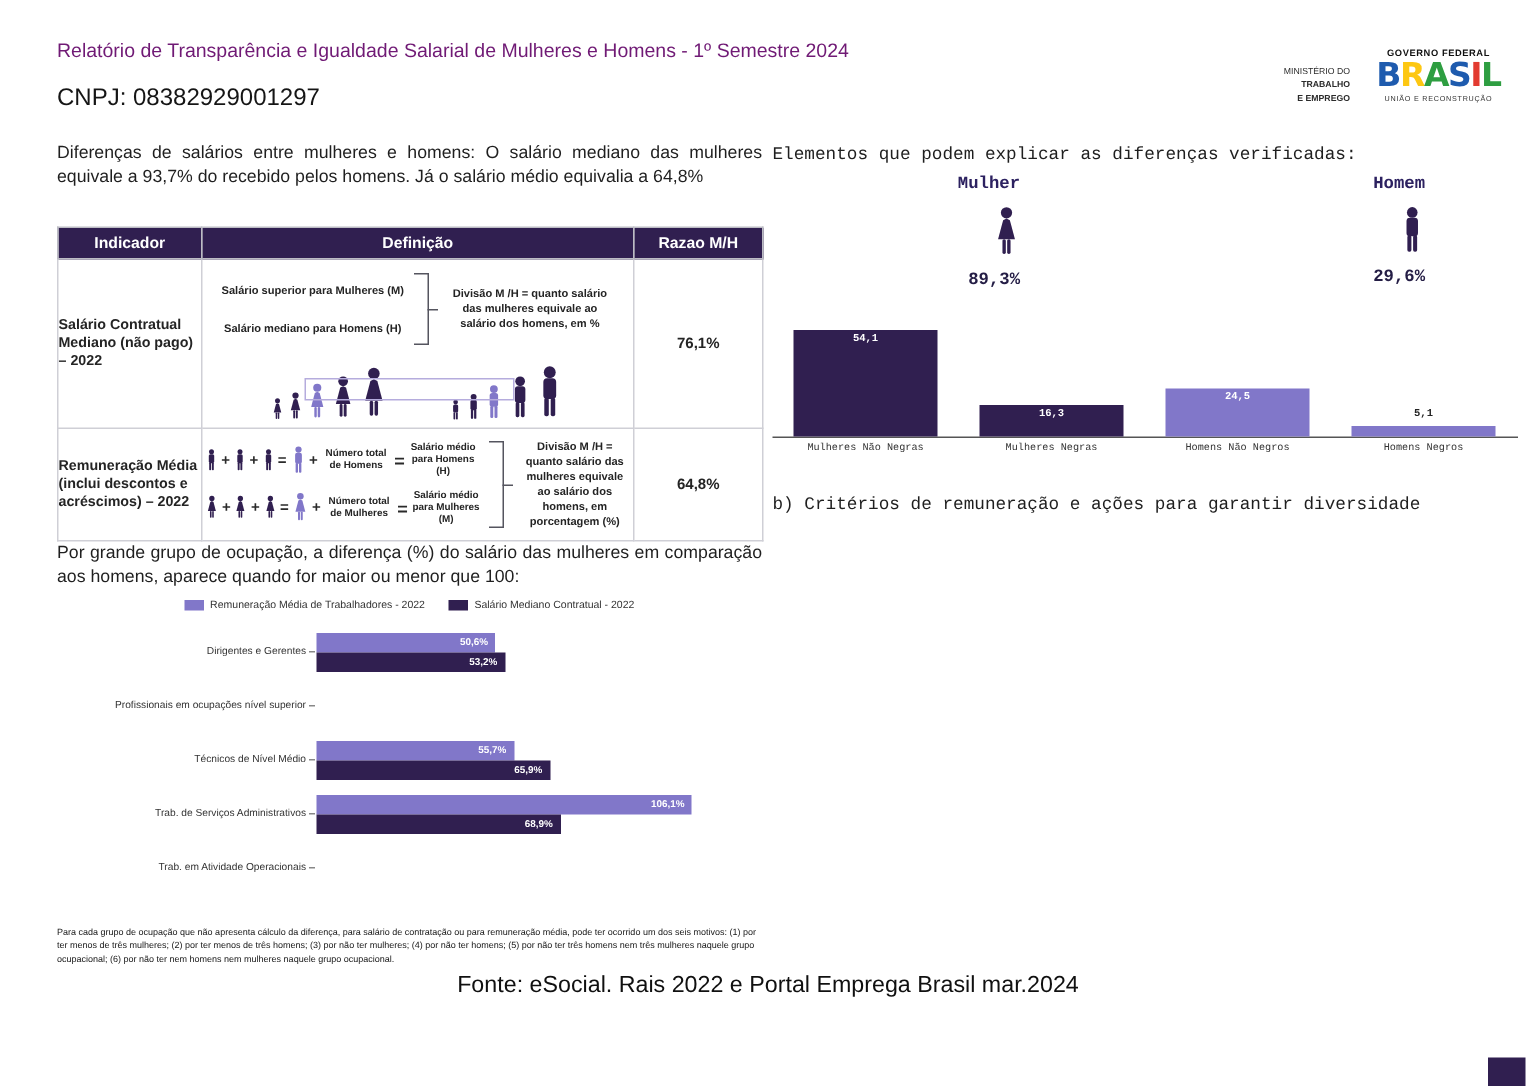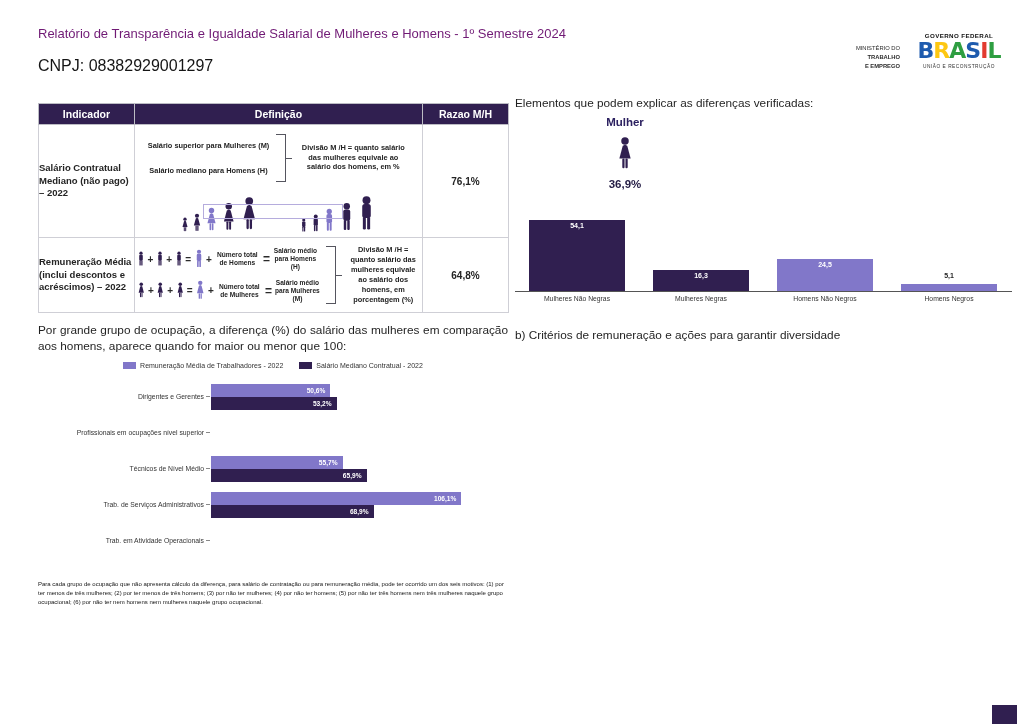--- a/index.html
+++ b/index.html
@@ -12,27 +12,27 @@
   .ministry{position:absolute;left:822px;top:44px;width:78px;text-align:right;font-size:5.8px;line-height:1.55;color:#2b2b2b;}
   .ministry .b{font-weight:bold;display:block;}
   .ministry span{display:block;}
   .gov{position:absolute;left:906px;top:32px;width:106px;text-align:center;}
   .gov-top{font-size:6.2px;font-weight:bold;letter-spacing:.4px;color:#101010;}
   .gov-brand{font-size:22px;font-weight:bold;line-height:1;letter-spacing:-1px;margin-top:1px;font-family:"DejaVu Sans",sans-serif;}
   .gov-bottom{font-size:4.8px;letter-spacing:.5px;color:#333;margin-top:2px;}
 
   
   .col-left{position:absolute;left:38px;top:94px;width:470px;}
-  .col-right{position:absolute;left:515px;top:96px;width:497px;}
+  .col-right{position:absolute;left:515px;top:96px;width:497px;font-family:Liberation Mono, monospace;}
 
   .intro,.occ-intro{font-size:11.8px;line-height:1.32;text-align:justify;margin:0;color:#1f1f1f;}
-  .occ-intro{margin-top:10px;}
-
-  
-  table.ind{width:470px;border-collapse:collapse;margin-top:9px;table-layout:fixed;}
+  .occ-intro{}
+
+  
+  table.ind{width:470px;border-collapse:collapse;margin-top:26px;table-layout:fixed;}
   .ind th{background:#301f50;color:#fff;font-size:10.5px;padding:4px 2px;border:1px solid #bcbcc4;}
   .ind td{border:1px solid #cfcfd6;vertical-align:middle;padding:0;}
   .col-ind{width:96px}.col-def{width:288px}.col-ratio{width:86px}
   .cell-ind{font-size:9.5px;font-weight:bold;padding:4px 6px;line-height:1.3;color:#242424;}
   .cell-ratio{text-align:center;font-size:10px;font-weight:bold;color:#242424;}
   tr.row1 td{height:112px;} tr.row2 td{height:74px;}
 
   .def1{padding:6px 4px 2px;}
   .def1-top{display:flex;align-items:center;justify-content:center;gap:5px;}
   .def1-lines{display:flex;flex-direction:column;gap:16px;font-size:7.4px;font-weight:bold;text-align:center;color:#242424;}
@@ -67,21 +67,21 @@
   .occ-tick{width:4px;height:1px;background:#888;margin:0 1px 0 2px;flex-shrink:0;}
   .occ-bars{display:flex;flex-direction:column;}
   .occ-bar{height:13px;display:flex;align-items:center;justify-content:flex-end;
            padding-right:5px;box-sizing:border-box;color:#fff;font-size:6.6px;font-weight:bold;}
   .footnote{margin-top:26px;font-size:6px;line-height:1.5;color:#161616;width:468px;}
 
   
   .r-heading,.r-item-a,.r-item-b{font-size:11.8px;margin:0;color:#1f1f1f;}
   .r-item-a{margin-top:9px;}
   .figures{position:relative;height:100px;margin-top:6px;}
-  .fig{position:absolute;width:110px;text-align:center;top:0;}
+  .fig{position:absolute;width:110px;text-align:right;top:0;}
   .fig.mulher{left:55px;} .fig.homem{left:325px;}
   .fig-label{font-size:11.5px;font-weight:bold;color:#2c2160;}
   .fig svg{margin-top:8px;}
   .fig-pct{font-size:11.5px;font-weight:bold;color:#241d45;margin-top:2px;}
 
   .comp-chart{margin-top:2px;}
   .comp-bars{display:flex;align-items:flex-end;height:73px;border-bottom:1.3px solid #555;}
   .comp-slot{width:124px;display:flex;justify-content:center;}
   .comp-bar{width:96px;position:relative;}
   .comp-val{position:absolute;top:2px;left:0;right:0;text-align:center;color:#fff;font-size:7px;font-weight:bold;}
@@ -124,20 +124,21 @@
     <span class="b">TRABALHO</span>
     <span class="b">E EMPREGO</span>
   </div>
   <div class="gov">
     <div class="gov-top">GOVERNO FEDERAL</div>
     <div class="gov-brand"><span style="color: rgb(30, 91, 174);">B</span><span style="color: rgb(253, 199, 18);">R</span><span style="color: rgb(46, 158, 65);">A</span><span style="color: rgb(30, 91, 174);">S</span><span style="color: rgb(226, 59, 48);">I</span><span style="color: rgb(46, 158, 65);">L</span></div>
     <div class="gov-bottom">UNIÃO E RECONSTRUÇÃO</div>
   </div>
 
   <div class="col-left">
+    <p class="intro">Diferenças de salários entre mulheres e homens: O salário mediano das mulheres equivale a 93,7% do recebido pelos homens. Já o salário médio equivalia a 64,8%</p>
 
     <table class="ind">
       <colgroup>
           <col class="col-ind">
           <col class="col-def">
           <col class="col-ratio">
         </colgroup>
       <tbody>
           <tr>
         <th>Indicador</th>
@@ -322,21 +323,28 @@
 
   <div class="col-right">
     <p class="r-heading">Elementos que podem explicar as diferenças verificadas:</p>
 
     <div class="figures">
       <div class="fig mulher">
         <div class="fig-label">Mulher</div>
         <svg class="pp-dark" width="18" height="36">
             <use href="#pf"></use>
           </svg>
-        <div class="fig-pct">36,9%</div>
+        <div class="fig-pct">89,3%</div>
+      </div>
+      <div class="fig homem">
+        <div class="fig-label">Homem</div>
+        <svg class="pp-dark" width="17" height="34">
+            <use href="#pm"></use>
+          </svg>
+        <div class="fig-pct">29,6%</div>
       </div>
     </div>
 
     <div class="comp-chart">
       <div class="comp-bars">
           <div class="comp-slot">
             <div class="comp-bar" style="height: 70.9px; background: rgb(48, 31, 80);">
               <span class="comp-val">54,1</span>
             </div>
           </div>
@@ -360,14 +368,15 @@
           <div class="comp-cat">Mulheres Não Negras</div>
           <div class="comp-cat">Mulheres Negras</div>
           <div class="comp-cat">Homens Não Negros</div>
           <div class="comp-cat">Homens Negros</div>
         </div>
     </div>
 
     <p class="r-item-b">b) Critérios de remuneração e ações para garantir diversidade</p>
   </div>
 
+  <div class="footer">Fonte: eSocial. Rais 2022 e Portal Emprega Brasil mar.2024</div>
   <div class="corner"></div>
 </div>
 
 </body></html>

